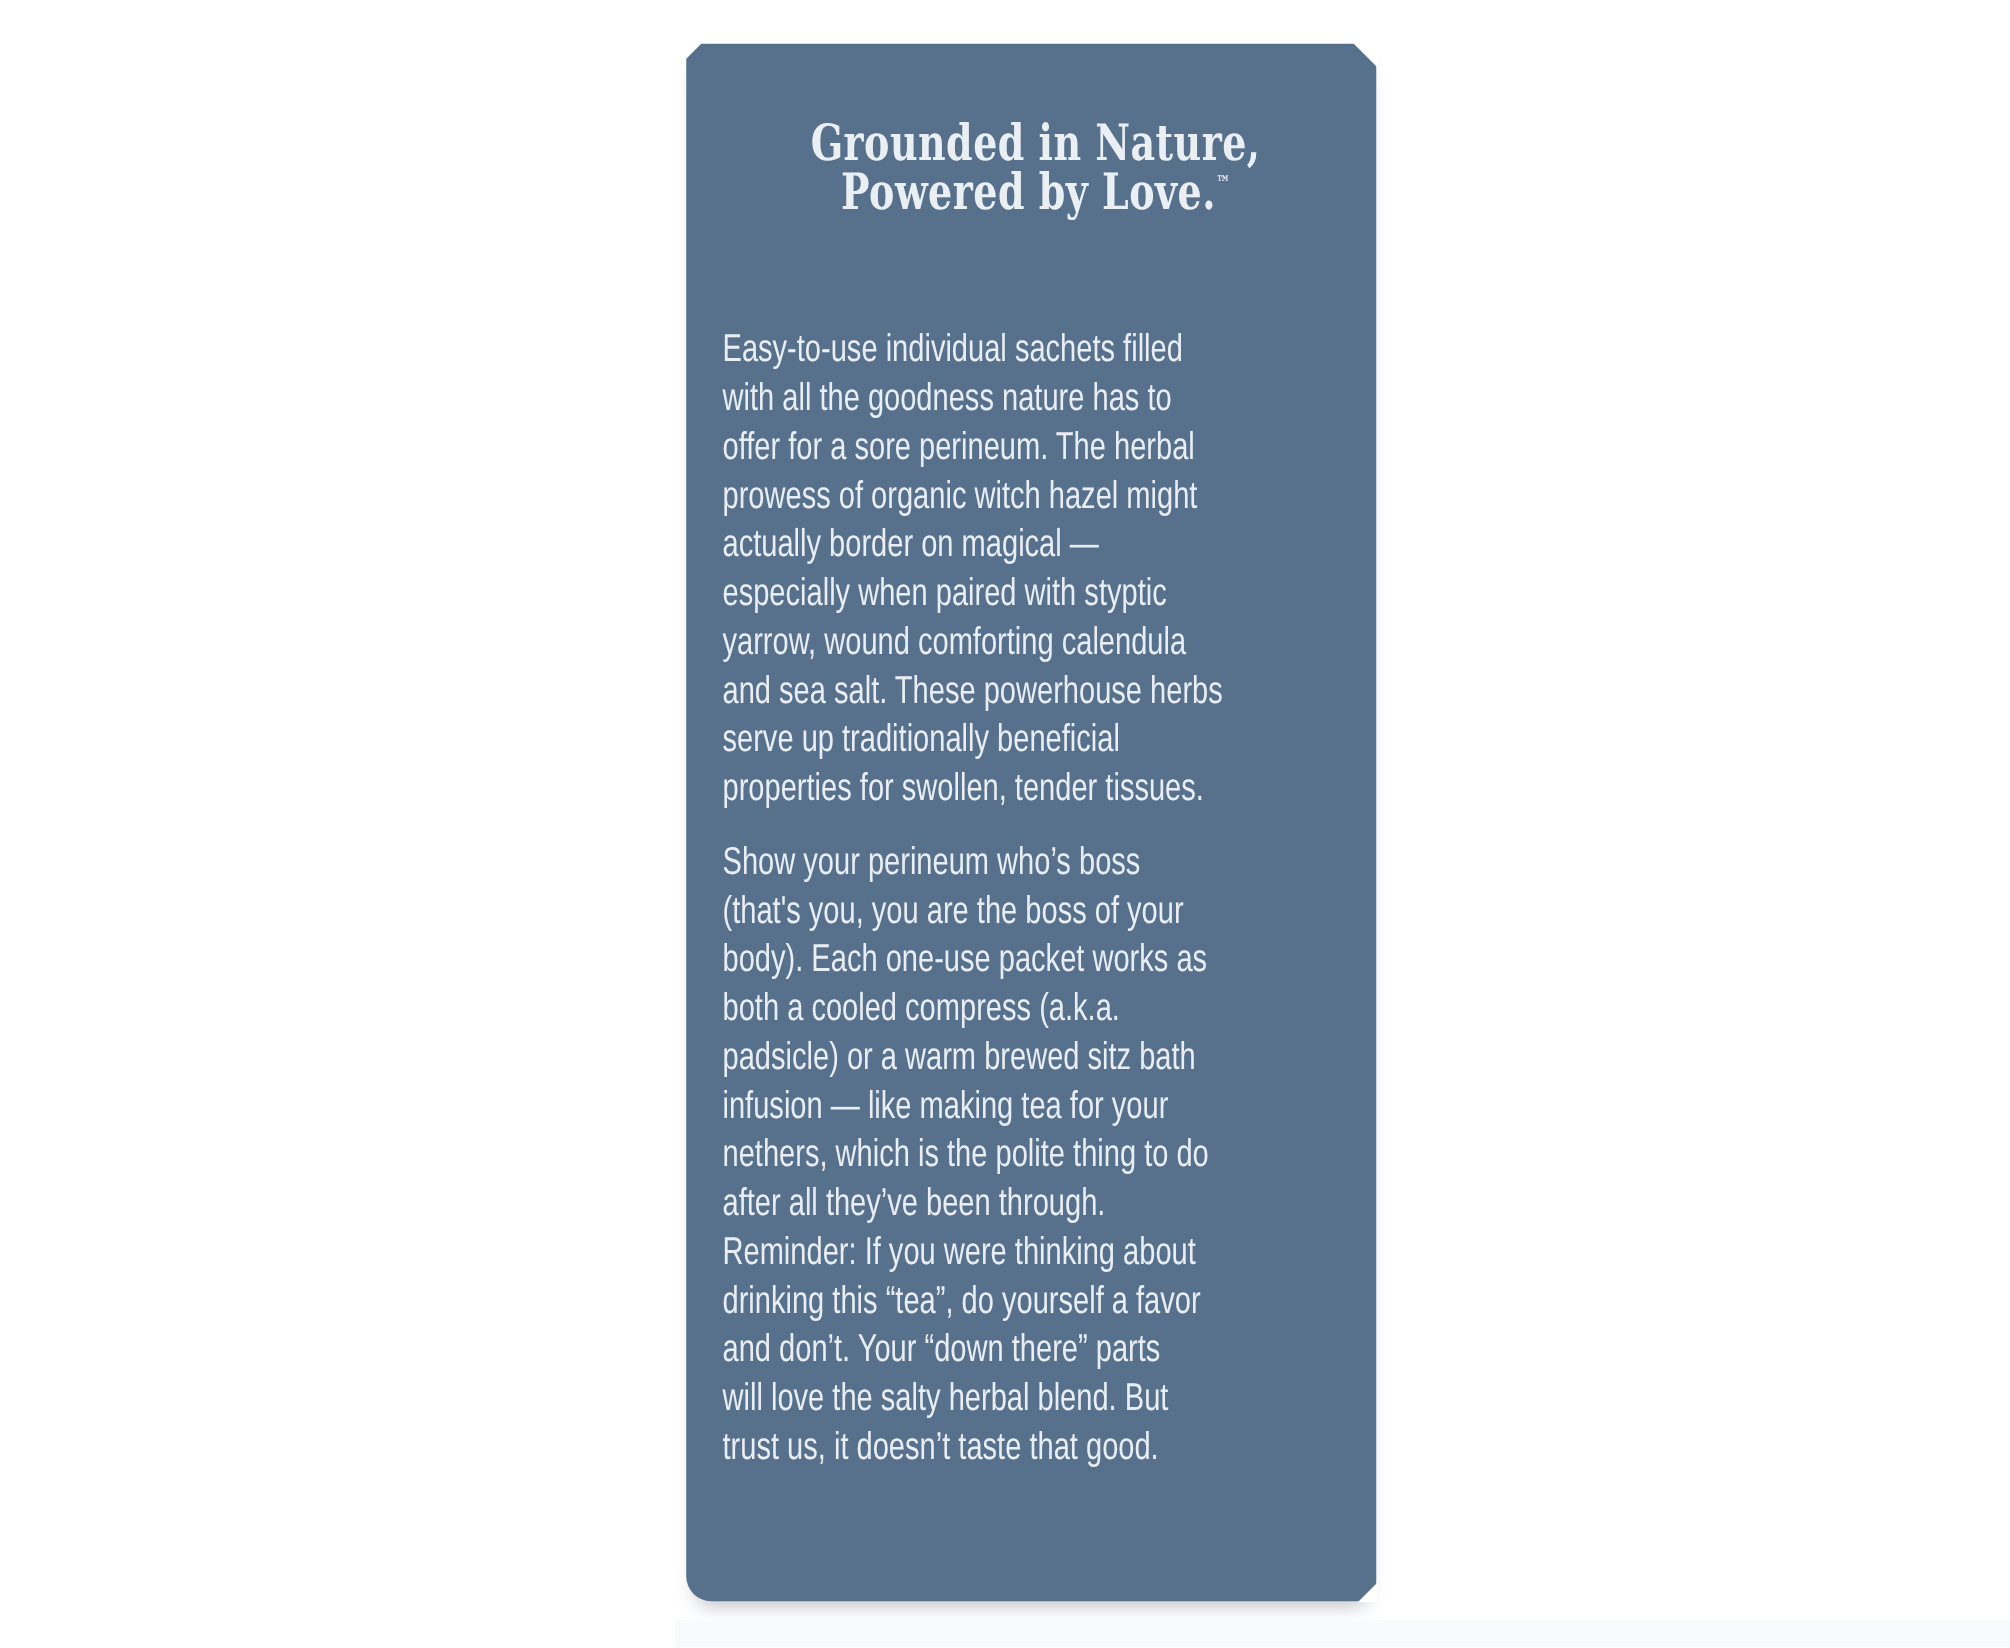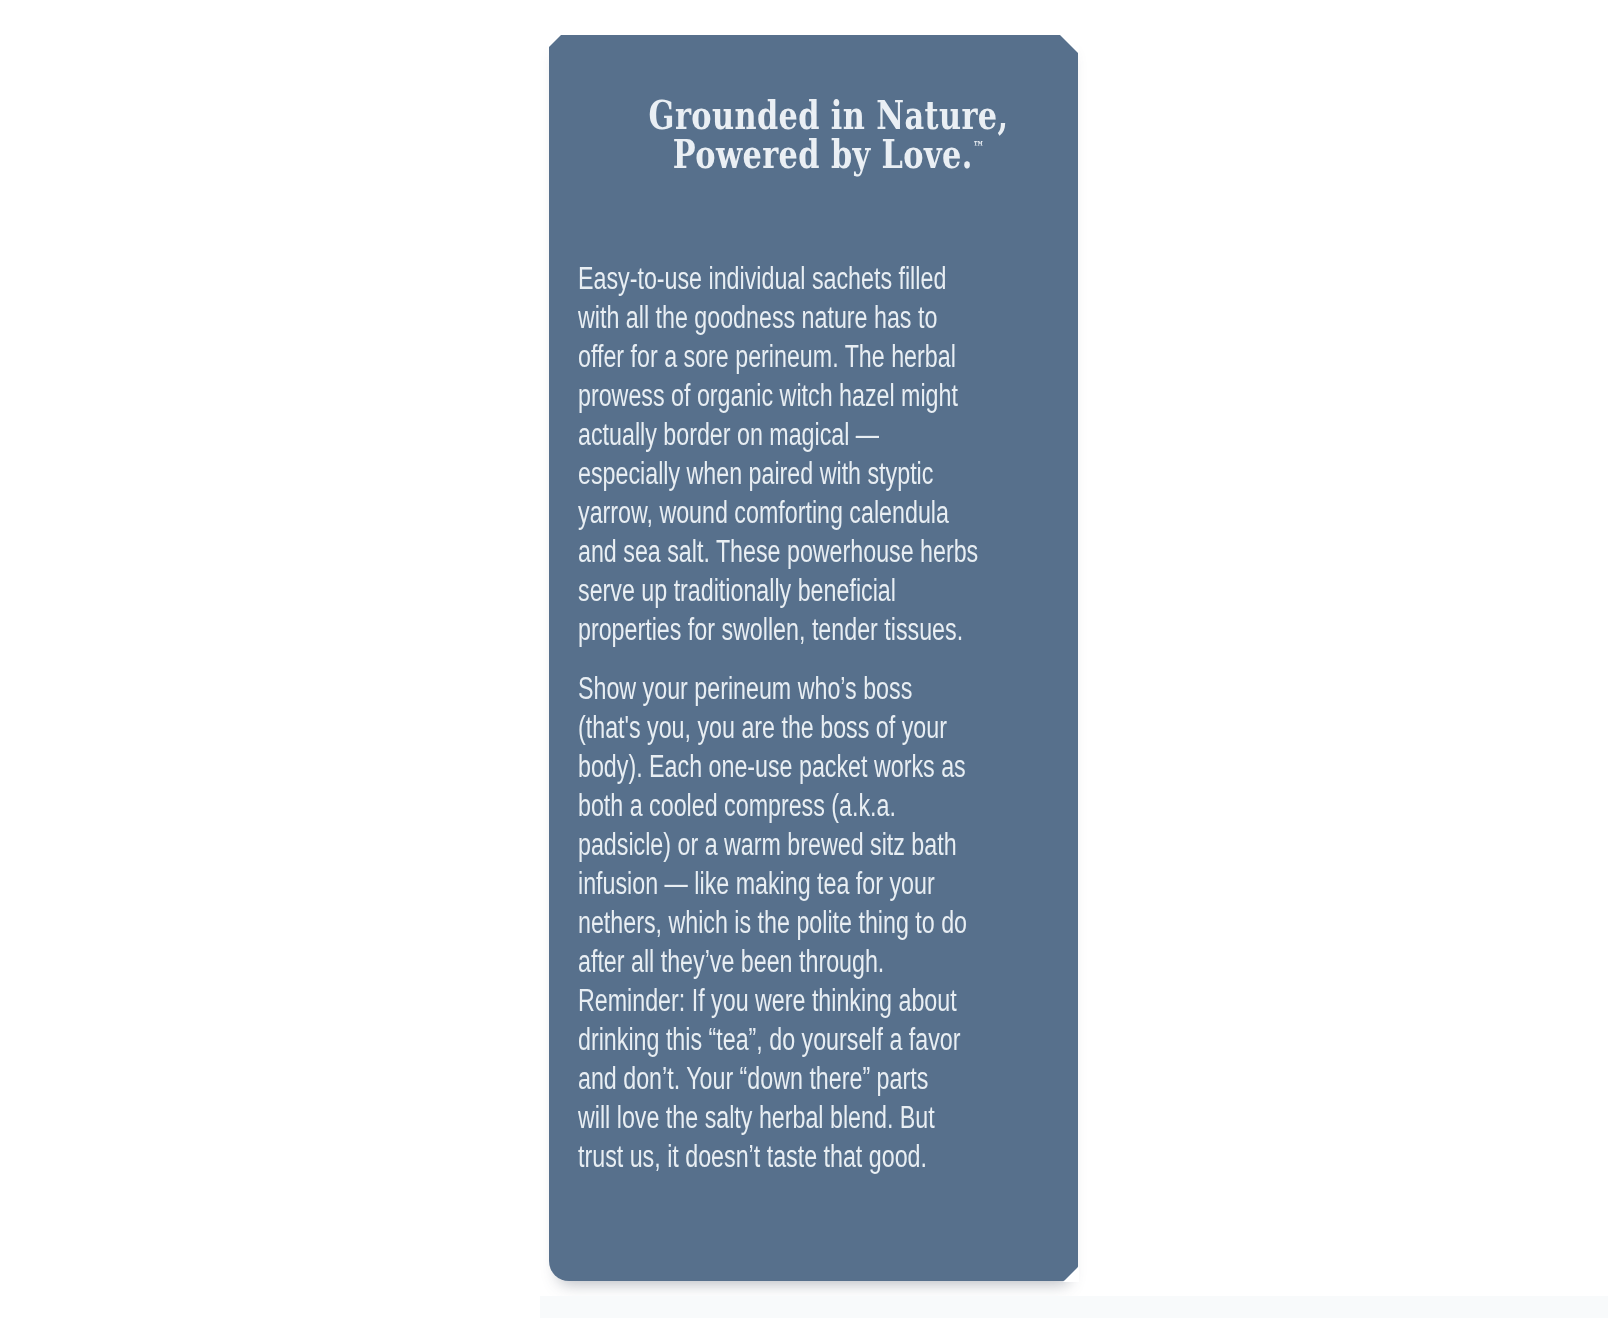--- a/index.html
+++ b/index.html
@@ -17,20 +17,21 @@
   }
   .panel {
     position: absolute;
     left: 549px;
     top: 35px;
     width: 529px;
     height: 1246px;
     background: #57708c;
     border-radius: 5px 10px 15px 20px;
     box-shadow: 0 12px 16px -9px rgba(70, 80, 95, 0.38);
+    padding-left: 23px;
   }
   
   .corner {
     position: absolute;
     background: #ffffff;
   }
   .corner.tl {
     left: -1px; top: -1px;
     width: 14px; height: 14px;
     clip-path: polygon(0 0, 100% 0, 0 100%);

